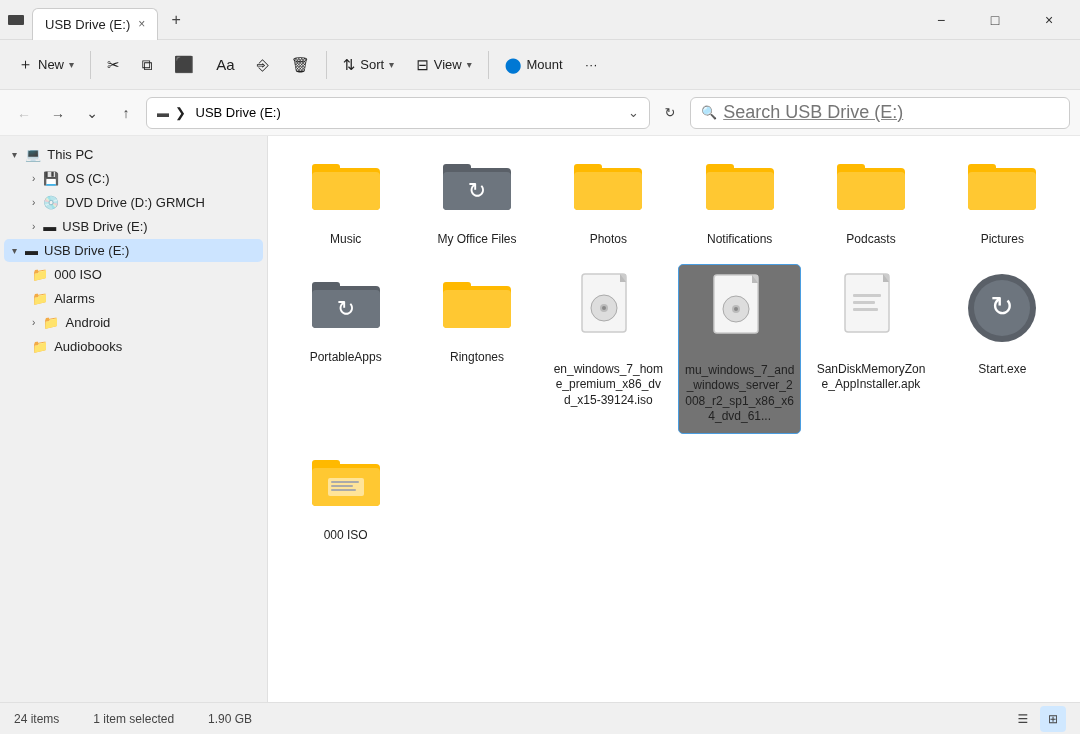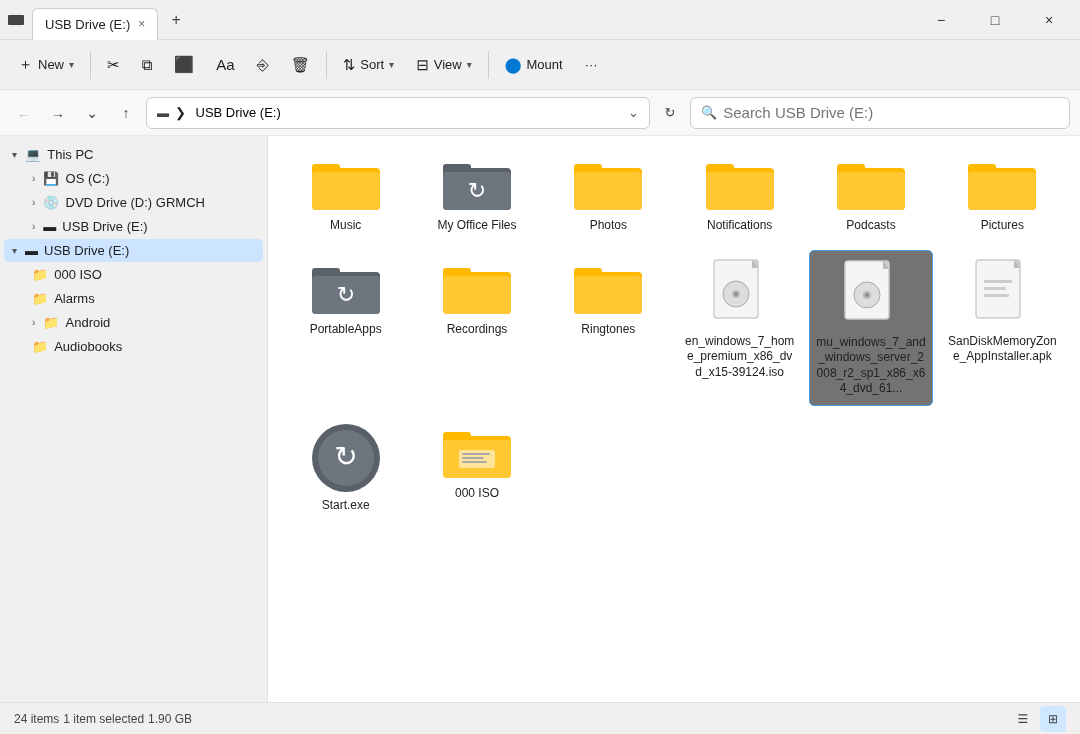--- a/index.html
+++ b/index.html
@@ -40,21 +40,21 @@
       flex: 1; display: flex; align-items: center; background: #fff; border: 1px solid #ccc; border-radius: 6px; padding: 0 10px; height: 32px; gap: 6px;
     }
     .addr-icon { font-size: 12px; color: #444; }
     .addr-path { color: #222; font-size: 13px; }
     .addr-chevron { margin-left: auto; cursor: pointer; color: #555; }
     .addr-refresh { width: 28px; height: 28px; display: flex; align-items: center; justify-content: center; border-radius: 4px; cursor: pointer; color: #444; }
     .search-box {
       display: flex; align-items: center; background: #fff; border: 1px solid #ccc; border-radius: 6px; padding: 0 10px; height: 32px; gap: 6px; width: 380px;
     }
     .search-icon { color: #888; font-size: 13px; }
-    .search-input { border: none; outline: none; font-size: 15px; color: #888; width: 100%; background: transparent; }
+    .search-input { border: none; outline: none; font-size: 18px; color: #888; width: 100%; background: transparent; text-decoration: underline; }
 
     
     .main-layout { display: flex; height: calc(734px - 40px - 50px - 46px - 32px); }
 
     
     .sidebar {
       width: 268px; min-width: 268px; background: #f0f0f0; border-right: 1px solid #e0e0e0; overflow-y: auto; padding: 6px 0;
     }
     .sidebar-item {
       display: flex; align-items: center; padding: 4px 8px; cursor: pointer; border-radius: 5px; margin: 1px 4px; gap: 6px; font-size: 13px; color: #222;
@@ -63,25 +63,25 @@
     .sidebar-item .chevron { font-size: 10px; color: #555; margin-right: 2px; }
     .sidebar-indent { padding-left: 28px; }
 
     
     .file-area { flex: 1; background: #fff; overflow-y: auto; padding: 10px 16px; }
     .file-grid { display: grid; grid-template-columns: repeat(6, 1fr); gap: 8px; }
     .file-item {
       display: flex; flex-direction: column; align-items: center; padding: 8px 4px; border-radius: 5px; cursor: pointer; text-align: center; min-width: 0;
     }
     .file-item.selected { background: #737373; border: 1px solid #4a9de0; }
-    .file-name { font-size: 12px; color: #222; margin-top: 4px; word-break: break-word; max-width: 110px; line-height: 1.3; }
+    .file-name { font-size: 12px; color: #222; margin-top: 18px; word-break: break-word; max-width: 110px; line-height: 1.3; }
 
     
     .status-bar {
-      display: flex; align-items: center; background: #f0f0f0; height: 32px; padding: 0 14px; border-top: 1px solid #e0e0e0; font-size: 12px; color: #444; gap: 4px;
+      display: flex; align-items: center; background: #f0f0f0; height: 32px; padding: 0 14px; border-top: 1px solid #e0e0e0; font-size: 12px; color: #444; gap: 34px;
     }
     .status-bar .view-btns { margin-left: auto; display: flex; gap: 4px; }
     .view-btn { width: 26px; height: 26px; display: flex; align-items: center; justify-content: center; border-radius: 4px; cursor: pointer; color: #444; }
     .view-btn:hover, .view-btn.active { background: #d0e8ff; }
 
     
     .sidebar::-webkit-scrollbar { width: 6px; }
     .sidebar::-webkit-scrollbar-thumb { background: #ccc; border-radius: 3px; }
     .file-area::-webkit-scrollbar { width: 6px; }
     .file-area::-webkit-scrollbar-thumb { background: #ccc; border-radius: 3px; }
@@ -285,28 +285,20 @@
       <div class="file-item">
         <svg class="folder-img" viewBox="0 0 72 60">
           <rect x="2" y="14" width="68" height="42" rx="4" fill="#5a6068"></rect>
           <rect x="2" y="10" width="28" height="10" rx="3" fill="#5a6068"></rect>
           <rect x="2" y="18" width="68" height="38" rx="4" fill="#6d757e"></rect>
           <text x="36" y="44" text-anchor="middle" font-size="22" fill="#fff">↻</text>
         </svg>
         <span class="file-name">PortableApps</span>
       </div>
 
-      <div class="file-item">
-        <svg class="folder-img" viewBox="0 0 72 60">
-          <rect x="2" y="14" width="68" height="42" rx="4" fill="#FFB900"></rect>
-          <rect x="2" y="10" width="28" height="10" rx="3" fill="#FFB900"></rect>
-          <rect x="2" y="18" width="68" height="38" rx="4" fill="#FFC832"></rect>
-        </svg>
-        <span class="file-name">Recordings</span>
-      </div>
 
       <div class="file-item">
         <svg class="folder-img" viewBox="0 0 72 60">
           <rect x="2" y="14" width="68" height="42" rx="4" fill="#FFB900"></rect>
           <rect x="2" y="10" width="28" height="10" rx="3" fill="#FFB900"></rect>
           <rect x="2" y="18" width="68" height="38" rx="4" fill="#FFC832"></rect>
         </svg>
         <span class="file-name">Ringtones</span>
       </div>
 

